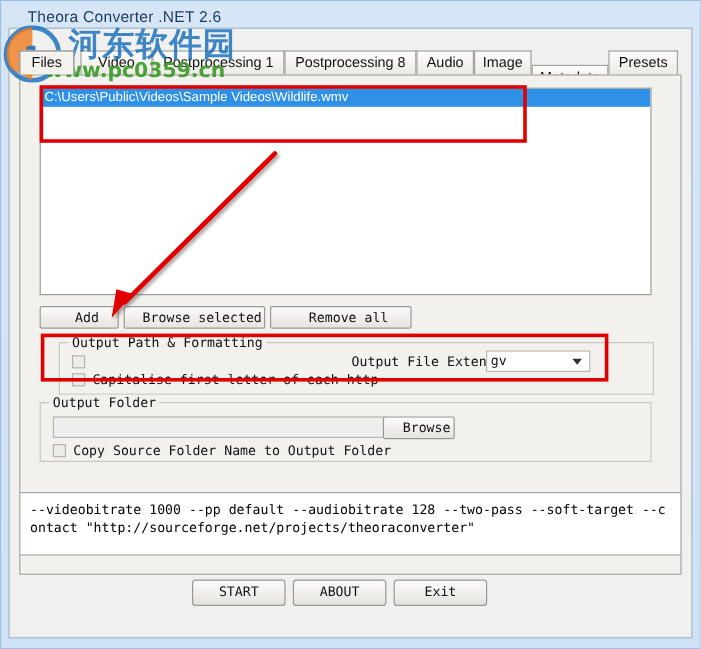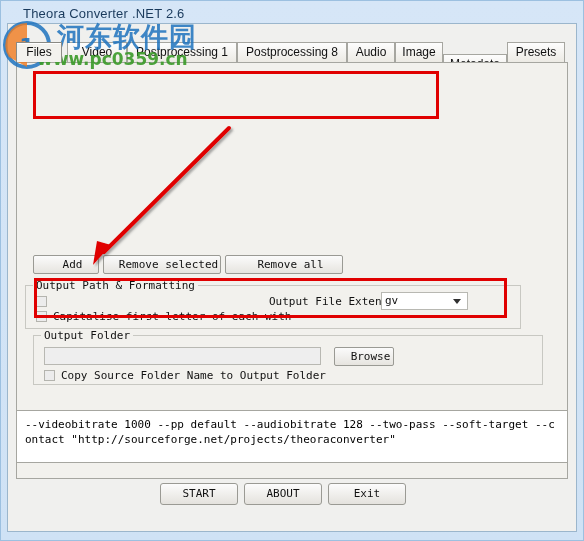--- a/index.html
+++ b/index.html
@@ -118,50 +118,53 @@
         <div class="tab" style="left: 111px; width: 110px;">Postprocessing 1</div>
         <div class="tab" style="left: 221px; width: 110px;">Postprocessing 8</div>
         <div class="tab" style="left: 331px; width: 48px;">Audio</div>
         <div class="tab" style="left: 379px; width: 48px;">Image</div>
         <div class="tab" style="left: 427px; width: 64px; margin-top: 12px;">Metadata</div>
         <div class="tab" style="left: 491px; width: 58px;">Presets</div>
       </div>
 
     <div id="tabpage">
 
+      <div id="filelist">
+          <div class="row">C:\Users\Public\Videos\Sample Videos\Wildlife.wmv</div>
+        </div>
 
-      <div class="group" id="grp-output-path" style="left:8px;top:222px;width:496px;height:44px;padding-left:36px;">
+      <div class="group" id="grp-output-path" style="left:32px;top:222px;width:496px;height:44px;padding-left:36px;">
         <span class="legend">Output Path &amp; Formatting</span>
 
         <span class="chk" style="left:10px;top:10px;"></span>
 
         <span class="chk" style="left:10px;top:25px;"></span>
-        <span class="chk-label" style="left:27px;top:24px;">Capitalise first letter of each with</span>
+        <span class="chk-label" style="left:27px;top:24px;">Capitalise first letter of each http</span>
 
         <span class="lbl" style="left:243px;top:9px;">Output File Extension</span>
 
         <div class="combo" style="left:355px;top:6px;width:87px;">
           <span class="ctext">gv</span>
           <span class="carrow"></span>
         </div>
       </div>
 
       <div class="group" id="grp-output-folder" style="left:16px;top:272px;width:510px;height:50px;">
         <span class="legend">Output Folder</span>
 
         <input class="textbox" style="left: 10px; top: 11px; width: 277px; padding: 0px 3px; font-family: &quot;DejaVu Sans Mono&quot;, monospace; font-size: 11px;" value="">
 
-        <div class="btn" style="left:300px;top:11px;width:60px;height:19px;">Browse</div>
+        <div class="btn" style="left:285px;top:11px;width:60px;height:19px;">Browse</div>
 
         <span class="chk" style="left:10px;top:34px;"></span>
         <span class="chk-label" style="left:27px;top:33px;">Copy Source Folder Name to Output Folder</span>
       </div>
 
     <div class="btn" style="left: 16px; top: 192px; width: 66px;">Add</div>
-        <div class="btn" style="left: 86px; top: 192px; width: 118px;">Remove selected</div>
+        <div class="btn" style="left: 86px; top: 192px; width: 118px;">Browse selected</div>
         <div class="btn" style="left: 208px; top: 192px; width: 118px;">Remove all</div>
       </div>
 
     <div id="cmdbox" style="top:386px;height:53px;">--videobitrate 1000 --pp default --audiobitrate 128 --two-pass --soft-target --contact "http://sourceforge.net/projects/theoraconverter"</div>
 
   <div class="bigbtn" style="left: 152px; top: 459px;">START</div>
       <div class="bigbtn" style="left: 236px; top: 459px;">ABOUT</div>
       <div class="bigbtn" style="left: 320px; top: 459px;">Exit</div>
     </div>
 

